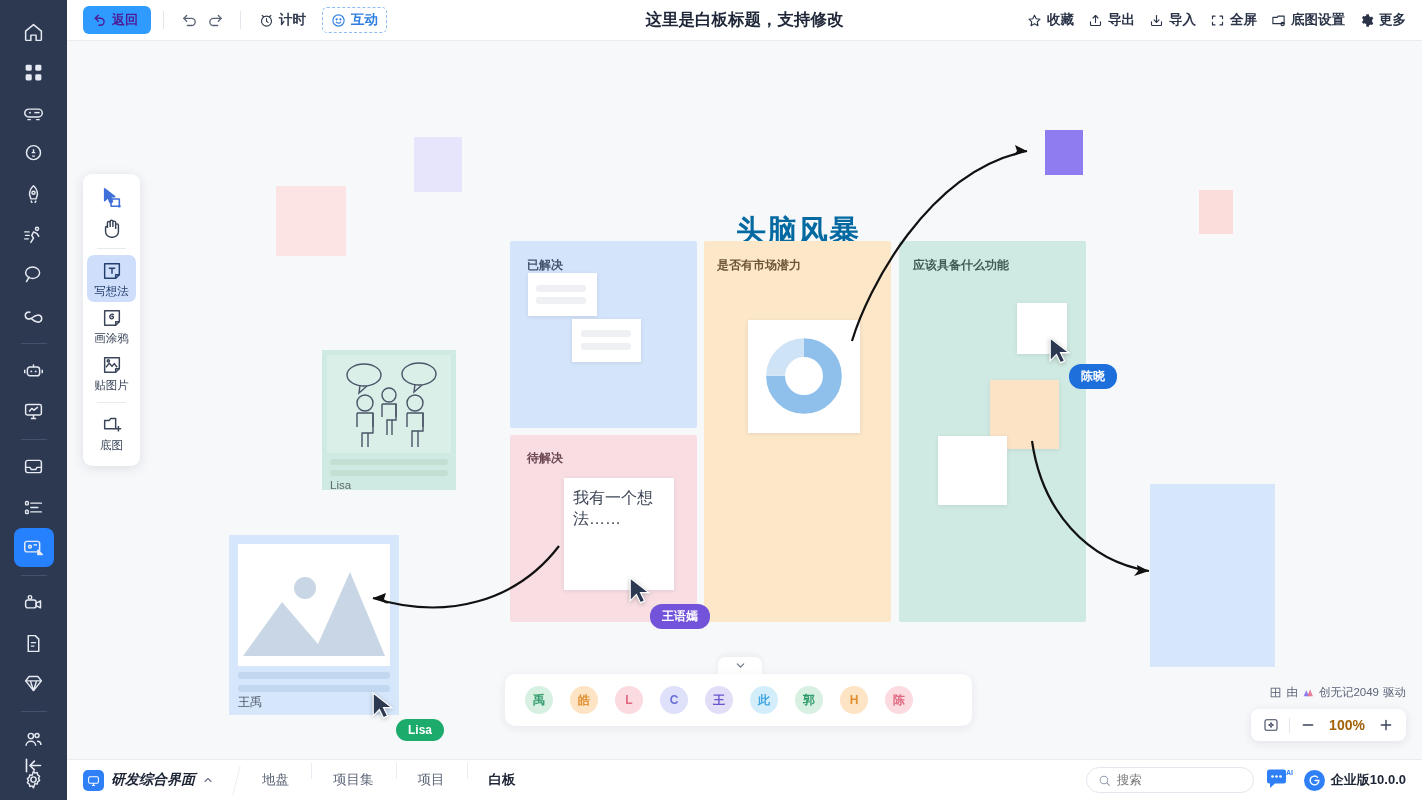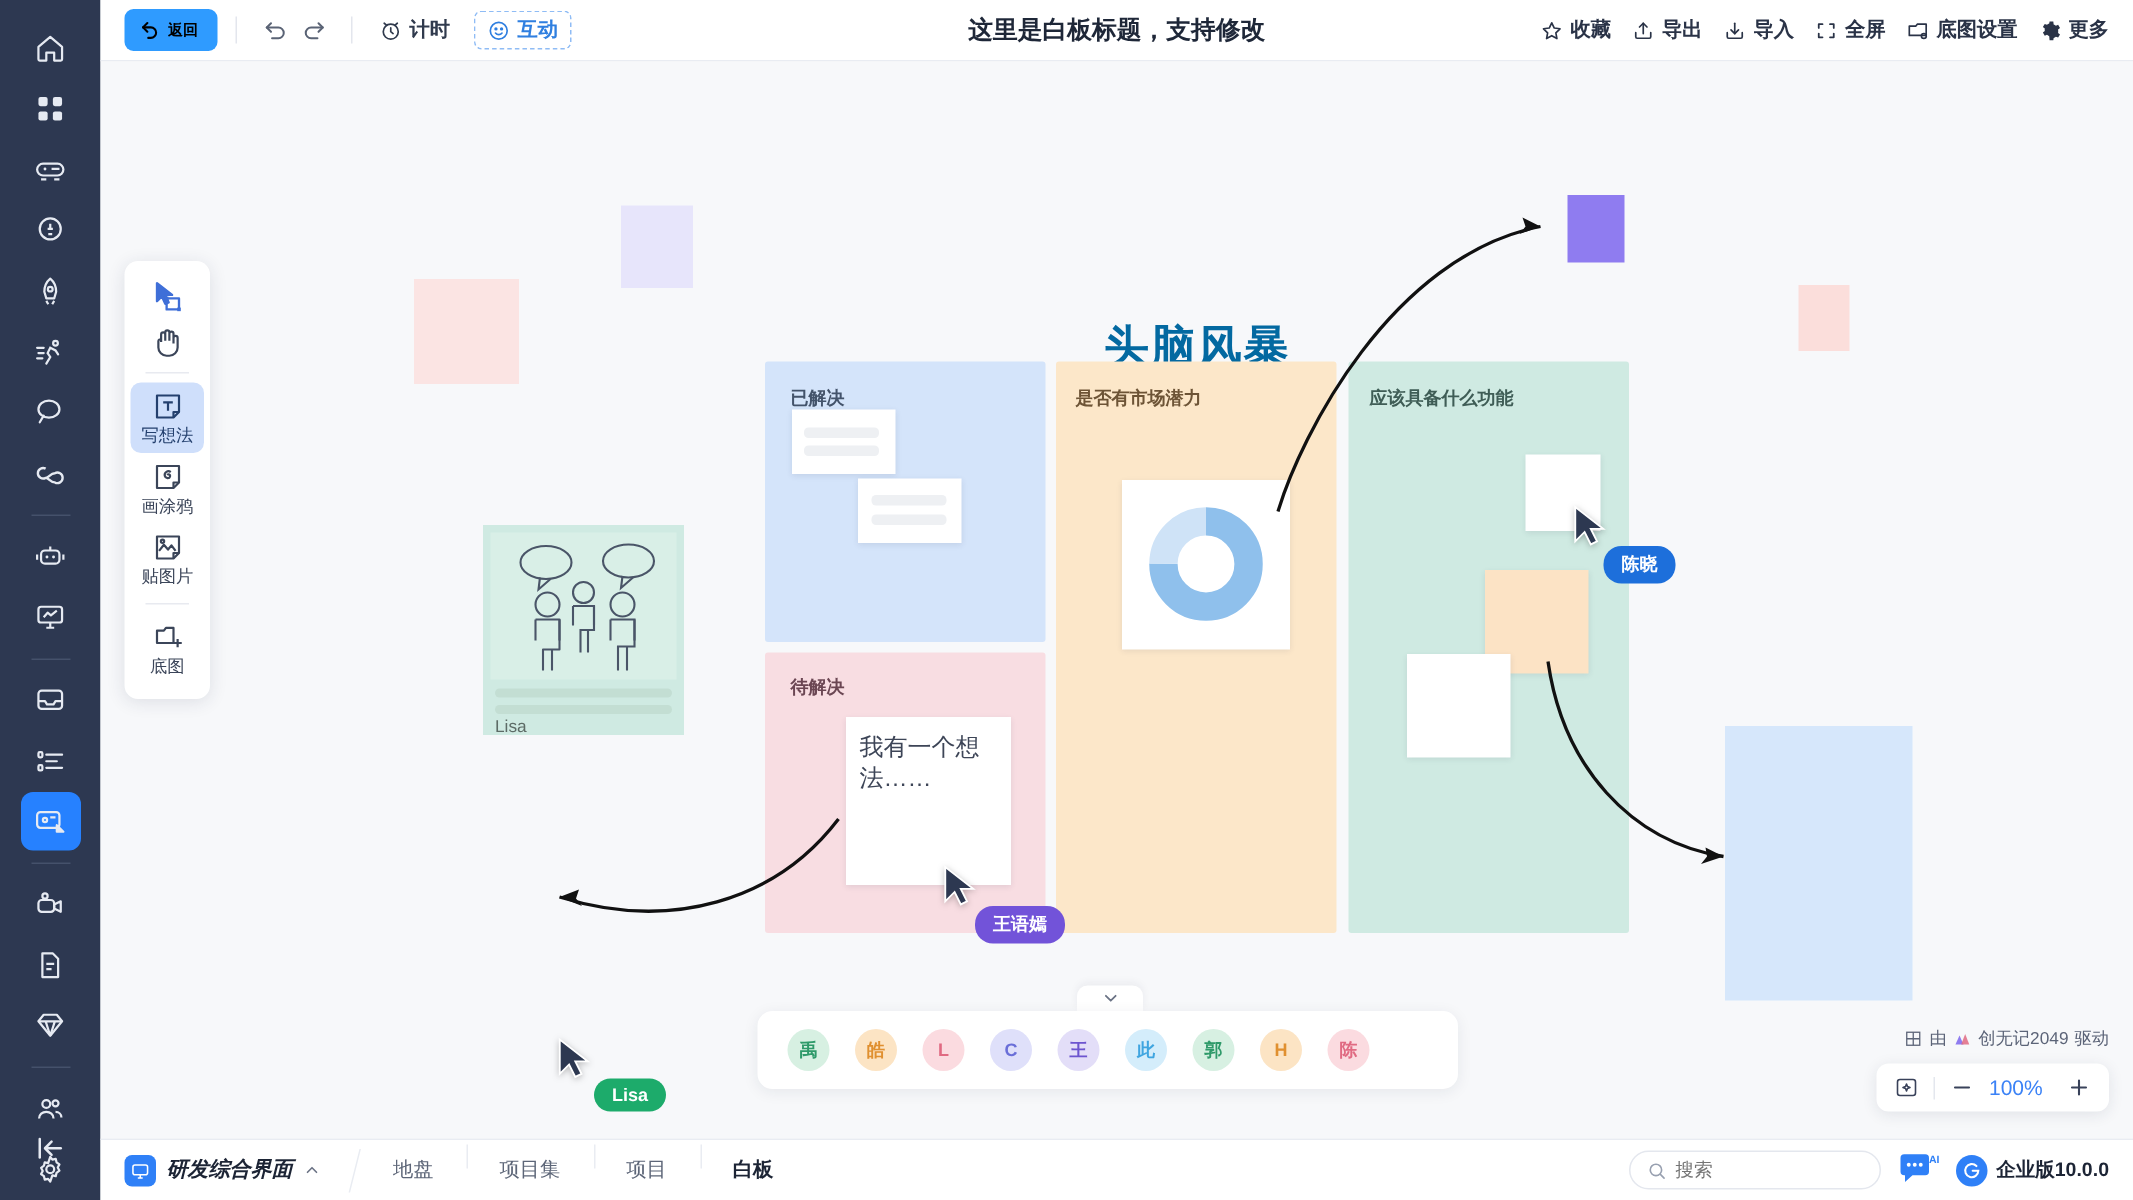--- a/index.html
+++ b/index.html
@@ -27,23 +27,23 @@
   .rail-sep { width:26px; height:1px; background:#45516b; margin:7px 0; }
   .rail-bottom { position:absolute; bottom:14px; left:0; width:67px; display:flex; justify-content:center; }
 
   
   .topbar {
     position:absolute; left:67px; top:0; width:1355px; height:41px;
     background:#fff; border-bottom:1px solid #e9ecf2;
     display:flex; align-items:center; padding:0 16px 0 16px;
   }
   .btn-back {
-    background:#2f9bff; color:#000000; border-radius:6px; height:28px;
+    background:#2f9bff; color:#4c1d95; border-radius:6px; height:28px;
     display:flex; align-items:center; gap:5px; padding:0 13px 0 10px;
-    font-size:10px; font-weight:bold; cursor:pointer;
+    font-size:13px; font-weight:bold; cursor:pointer;
   }
   .btn-back svg { width:14px; height:14px; }
   .vdiv { width:1px; height:18px; background:#e3e6ed; margin:0 12px; }
   .tb-ico {
     width:26px; height:26px; display:flex; align-items:center; justify-content:center;
     color:#5a6375; cursor:pointer;
   }
   .tb-ico svg { width:17px; height:17px; }
   .tb-item {
     display:flex; align-items:center; gap:5px; color:#303a4d;
@@ -122,21 +122,21 @@
              gap:4px; font-size:11.5px; color:#5c6478; }
   .powered svg { width:13px; height:13px; }
   .zoomw {
     position:absolute; right:16px; top:668px; height:32px; background:#fff;
     border-radius:8px; box-shadow:0 2px 10px rgba(30,40,70,.10);
     display:flex; align-items:center; padding:0 12px; gap:10px;
   }
   .zoomw .zi { display:flex; align-items:center; justify-content:center; cursor:pointer; color:#39425a; }
   .zoomw .zi svg { width:16px; height:16px; }
   .zoomw .zdiv { width:1px; height:15px; background:#e4e7ee; }
-  .zval { font-size:14px; font-weight:normal; color:#3b82f6; min-width:42px; cursor:pointer; }
+  .zval { font-size:14px; font-weight:bold; color:#a16207; min-width:42px; text-align:center; cursor:pointer; }
 
   
   .bottombar {
     position:absolute; left:67px; top:759px; width:1355px; height:41px;
     background:#fff; border-top:1px solid #e9ecf2; display:flex; align-items:center;
     padding:0 16px;
   }
   .app-chip { display:flex; align-items:center; gap:7px; cursor:pointer; }
   .app-logo { width:21px; height:21px; border-radius:5px; background:#2f80f7;
               display:flex; align-items:center; justify-content:center; color:#fff; }
@@ -460,20 +460,30 @@
           <path d="M55 49v13M69 49v13"></path>
         <circle cx="88" cy="48" r="8"></circle>
           <path d="M80 58h16v18h-5v16M85 92V76h6v16"></path>
           <path d="M80 58v14M96 58v14"></path>
       </svg>
       <div class="nline" style="left:8px;top:109px;width:118px;height:6px;background:#c3ded3;"></div>
       <div class="nline" style="left:8px;top:120px;width:118px;height:6px;background:#c3ded3;"></div>
       <div class="card-lbl" style="left:8px;top:129px;color:#5d6b66;">Lisa</div>
     </div>
 
+    <div class="card" style="left:162px;top:494px;width:170px;height:180px;background:#d6e7fb;">
+      <div style="position:absolute;left:9px;top:9px;width:152px;height:122px;background:#fff;"></div>
+      <svg viewBox="0 0 152 122" width="152" height="122" style="position:absolute;left:9px;top:9px;">
+        <circle cx="67" cy="44" r="11" fill="#c9d6e5"></circle>
+        <path d="M5 112 L44 58 L80 100 L112 28 L147 112 Z" fill="#c9d6e5"></path>
+      </svg>
+      <div class="nline" style="left:9px;top:137px;width:152px;height:7px;background:#c2d7f0;"></div>
+      <div class="nline" style="left:9px;top:150px;width:152px;height:7px;background:#c2d7f0;"></div>
+      <div class="card-lbl" style="left:9px;top:159px;color:#4c5668;font-size:12px;">王禹</div>
+    </div>
 
     <svg width="1355" height="718" style="position:absolute;left:0;top:0;pointer-events:none;">
 
       <path d="M785 300 C 800 250, 860 130, 960 110" fill="none" stroke="#111" stroke-width="2.2"></path>
       <path d="M960 110 l-12 -6 l2 6 l-4 5 z" fill="#111"></path>
 
       <path d="M965 400 C 975 470, 1020 520, 1082 530" fill="none" stroke="#111" stroke-width="2.2"></path>
       <path d="M1082 530 l-12 -6 l1 6 l-4 5 z" fill="#111"></path>
 
       <path d="M492 505 C 450 560, 380 580, 306 557" fill="none" stroke="#111" stroke-width="2.2"></path>

